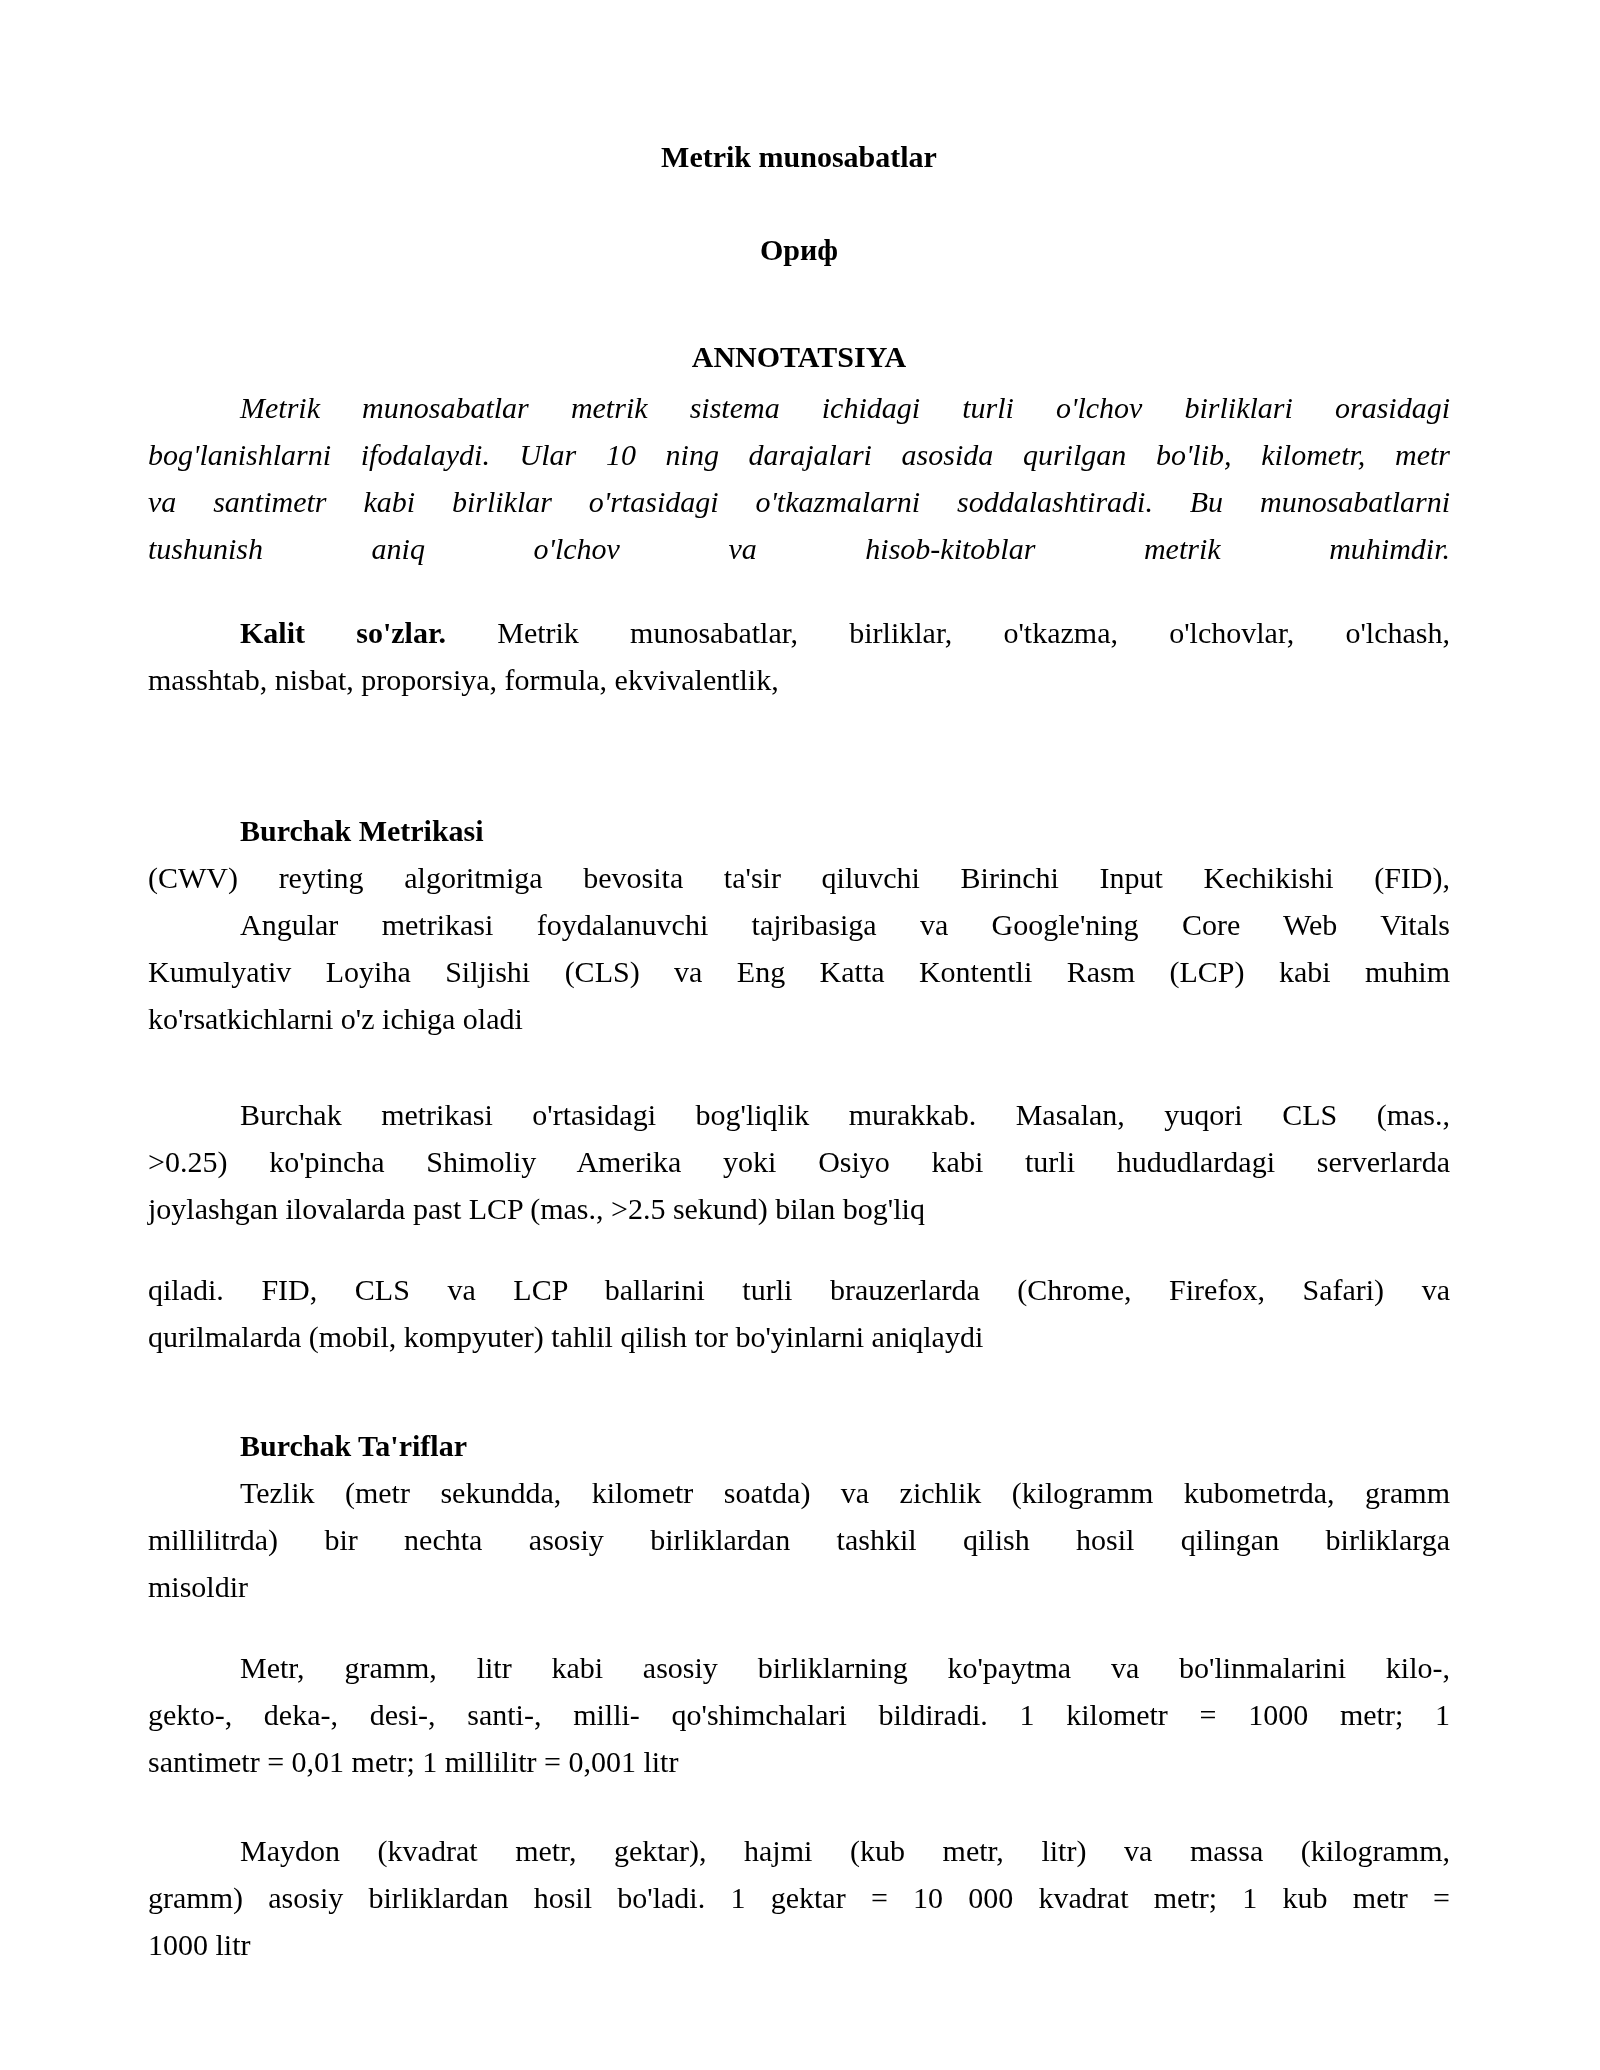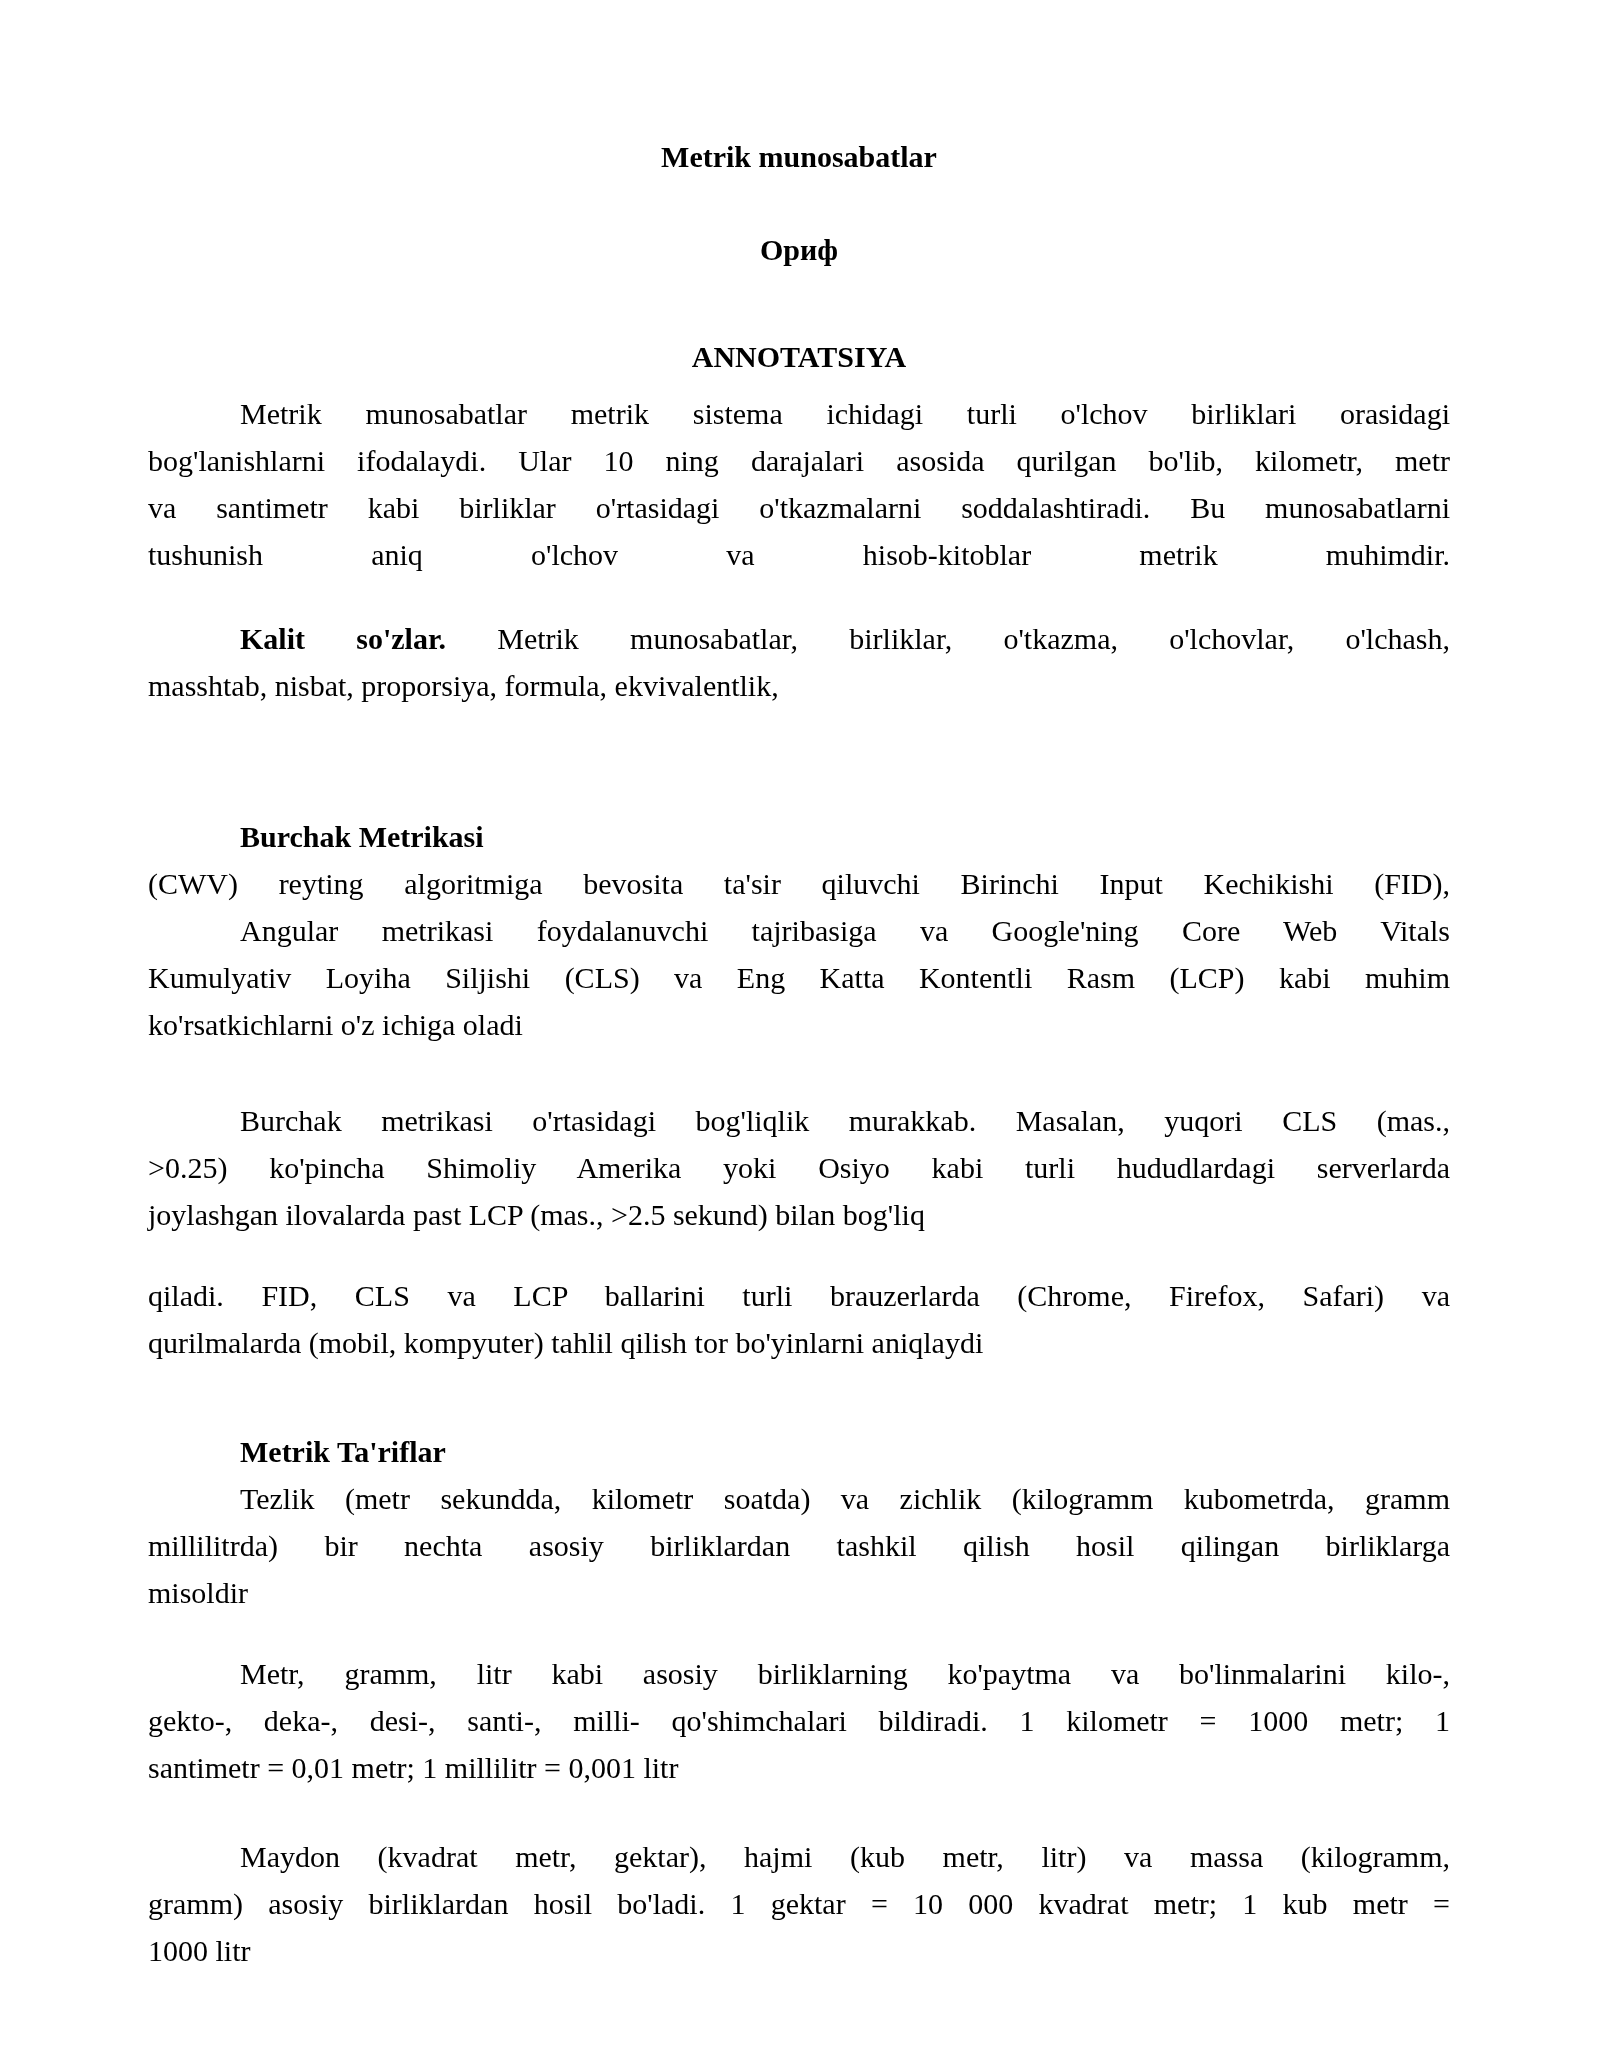--- a/index.html
+++ b/index.html
@@ -37,21 +37,21 @@
   }
   .line.indent {
     padding-left: 92px;
   }
   .bold { font-weight: bold; }
 
   
   .m-title  { margin-top: 0; }
   .m-author { margin-top: 46px; }
   .m-annot  { margin-top: 60px; }
-  .m-para-a { margin-top: 10px; }
+  .m-para-a { margin-top: 4px; font-style: italic; }
   .m-para-b { margin-top: 37px; }
   .m-h1     { margin-top: 104px; }
   .m-para-c { margin-top: 0; }
   .m-para-d { margin-top: 49px; }
   .m-para-e { margin-top: 34px; }
   .m-h2     { margin-top: 62px; }
   .m-para-f { margin-top: 0; }
   .m-para-g { margin-top: 34px; }
   .m-para-h { margin-top: 42px; }
 </style>
@@ -82,21 +82,21 @@
       </div>
       <div class="paragraph m-para-d">
         <div class="line indent stretch"><span>Burchak metrikasi o'rtasidagi bog'liqlik murakkab. Masalan, yuqori CLS (mas.,</span></div>
         <div class="line stretch"><span>&gt;0.25) ko'pincha Shimoliy Amerika yoki Osiyo kabi turli hududlardagi serverlarda</span></div>
         <div class="line"><span>joylashgan ilovalarda past LCP (mas., &gt;2.5 sekund) bilan bog'liq</span></div>
       </div>
       <div class="paragraph m-para-e">
         <div class="line stretch"><span>qiladi. FID, CLS va LCP ballarini turli brauzerlarda (Chrome, Firefox, Safari) va</span></div>
         <div class="line"><span>qurilmalarda (mobil, kompyuter) tahlil qilish tor bo'yinlarni aniqlaydi</span></div>
       </div>
-      <div class="heading m-h2">Metrik Ta'riflar</div>
+      <div class="heading m-h2">Burchak Ta'riflar</div>
       <div class="paragraph m-para-f">
         <div class="line indent stretch"><span>Tezlik (metr sekundda, kilometr soatda) va zichlik (kilogramm kubometrda, gramm</span></div>
         <div class="line stretch"><span>millilitrda) bir nechta asosiy birliklardan tashkil qilish hosil qilingan birliklarga</span></div>
         <div class="line"><span>misoldir</span></div>
       </div>
       <div class="paragraph m-para-g">
         <div class="line indent stretch"><span>Metr, gramm, litr kabi asosiy birliklarning ko'paytma va bo'linmalarini kilo-,</span></div>
         <div class="line stretch"><span>gekto-, deka-, desi-, santi-, milli- qo'shimchalari bildiradi. 1 kilometr = 1000 metr; 1</span></div>
         <div class="line"><span>santimetr = 0,01 metr; 1 millilitr = 0,001 litr</span></div>
       </div>

